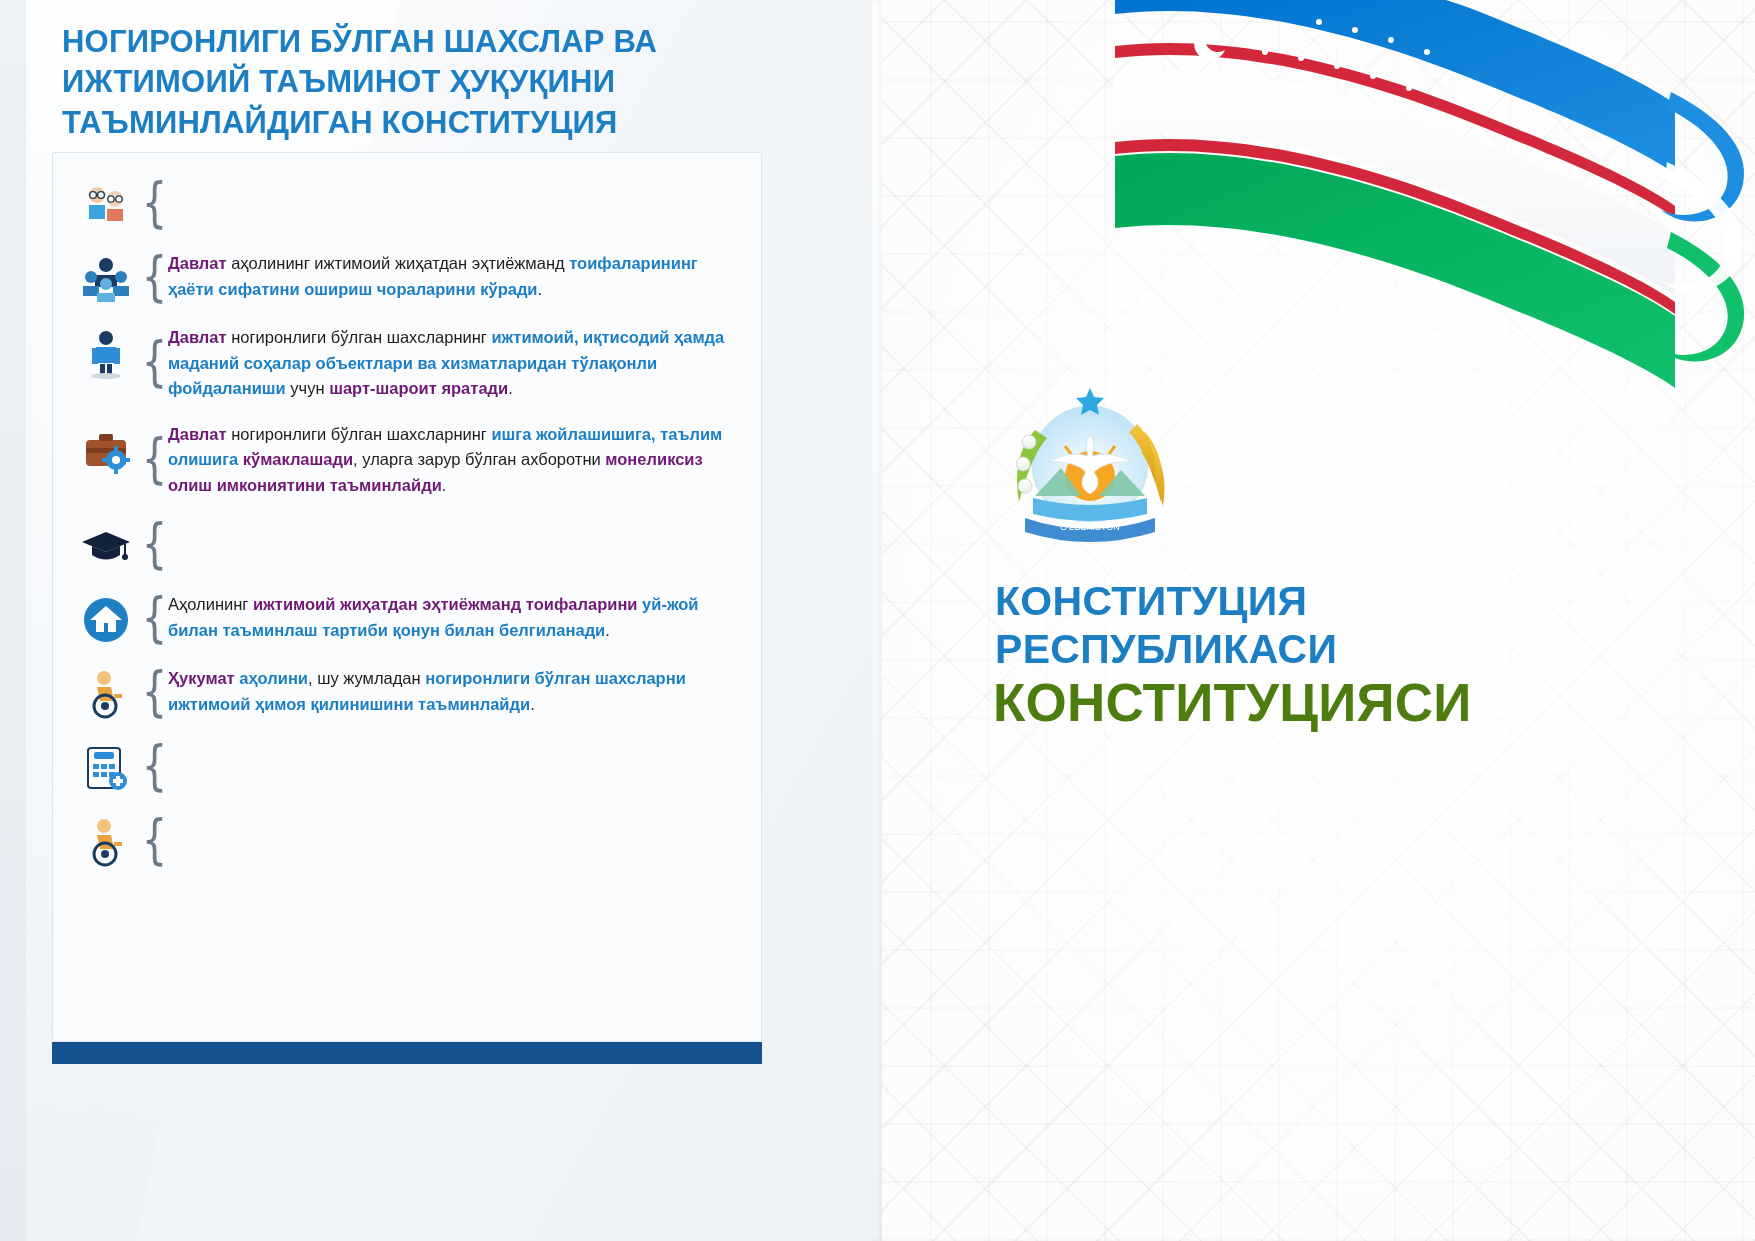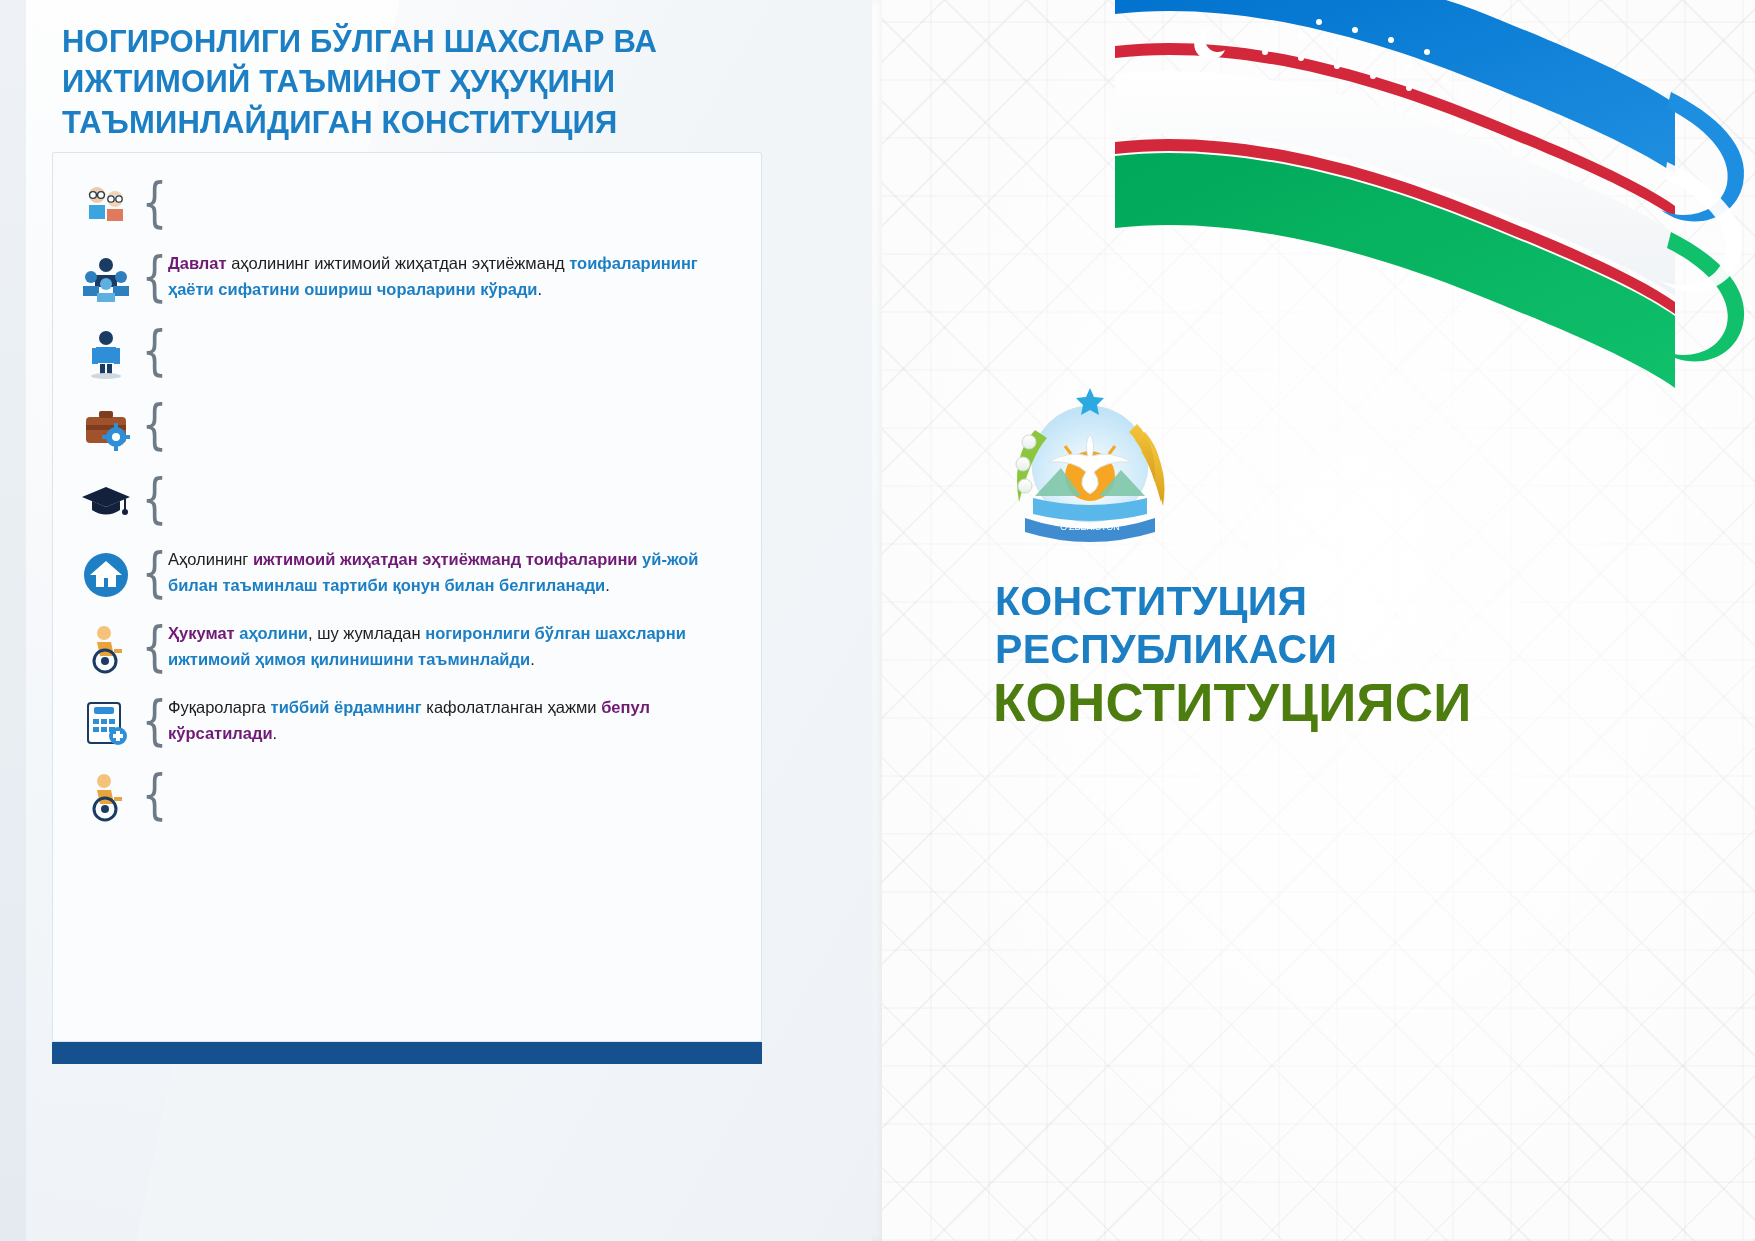--- a/index.html
+++ b/index.html
@@ -213,40 +213,42 @@
         <path d="M12 21h6v16h-6z" fill="#2e8fd8"></path>
         <path d="M34 21h6v16h-6z" fill="#2e8fd8"></path>
         <path d="M20 37h5v12h-5z" fill="#1a3c63"></path>
         <path d="M27 37h5v12h-5z" fill="#1a3c63"></path>
         <ellipse cx="26" cy="49" rx="15" ry="3" fill="#cfd8de"></ellipse>
       </svg>
             </div>
             <div class="brace">
               <span>{</span>
             </div>
+            <div class="text"><b class="red">Давлат</b><span> ногиронлиги бўлган шахсларнинг </span><b class="blue">ижтимоий, иқтисодий ҳамда маданий соҳалар объектлари ва хизматларидан тўлақонли фойдаланиши</b><span> учун </span><b class="red">шарт-шароит яратади</b><span>.</span></div>
           </div>
           <div class="row">
             <div class="icon-wrap">
               <svg width="52" height="52" viewBox="0 0 52 52">
         <rect x="6" y="16" width="40" height="26" rx="4" fill="#a0522d"></rect>
         <rect x="6" y="24" width="40" height="5" fill="#7e3d1f"></rect>
         <rect x="19" y="10" width="14" height="7" rx="2" fill="#7e3d1f"></rect>
         <circle cx="36" cy="36" r="10" fill="#2e8fd8"></circle>
         <circle cx="36" cy="36" r="4" fill="#fff"></circle>
         <g fill="#2e8fd8">
           <rect x="34" y="22" width="4" height="5"></rect>
                   <rect x="34" y="45" width="4" height="5"></rect>
           <rect x="22" y="34" width="5" height="4"></rect>
                   <rect x="45" y="34" width="5" height="4"></rect>
         </g>
       </svg>
             </div>
             <div class="brace">
               <span>{</span>
             </div>
+            <div class="text"><b class="red">Давлат</b><span> ногиронлиги бўлган шахсларнинг </span><b class="blue">ишга жойлашишига, таълим олишига </b><b class="red">кўмаклашади</b><span>, уларга зарур бўлган ахборотни </span><b class="red">монеликсиз олиш имкониятини таъминлайди</b><span>.</span></div>
           </div>
           <div class="row">
             <div class="icon-wrap">
               <svg width="52" height="52" viewBox="0 0 52 52">
         <path d="M26 12 50 22 26 32 2 22z" fill="#14213d"></path>
         <path d="M12 26v9q14 9 28 0v-9l-14 6z" fill="#14213d"></path>
         <path d="M45 24v12" stroke="#14213d" stroke-width="2"></path>
         <circle cx="45" cy="37" r="3" fill="#14213d"></circle>
       </svg>
             </div>
@@ -294,21 +296,20 @@
                   <rect x="21" y="30" width="6" height="5"></rect>
                   <rect x="29" y="30" width="6" height="5"></rect>
                 </g>
         <circle cx="38" cy="39" r="9" fill="#2e8fd8"></circle>
         <path d="M36 34h4v3h3v4h-3v3h-4v-3h-3v-4h3z" fill="#fff"></path>
       </svg>
             </div>
             <div class="brace">
               <span>{</span>
             </div>
-            <div class="text"><span>Фуқароларга </span><b class="blue">тиббий ёрдамнинг</b><span> кафолатланган ҳажми </span><b class="red">бепул кўрсатилади</b><span>.</span></div>
           </div>
           <div class="row">
             <div class="icon-wrap">
               <svg width="52" height="52" viewBox="0 0 52 52">
         <circle cx="24" cy="10" r="7" fill="#f4c27a"></circle>
         <path d="M17 19h14l3 14H20z" fill="#e8a33d"></path>
         <circle cx="25" cy="38" r="11" fill="none" stroke="#1a3c63" stroke-width="3"></circle>
         <circle cx="25" cy="38" r="4" fill="#1a3c63"></circle>
         <path d="M34 26h8v4h-8z" fill="#e8a33d"></path>
       </svg>

